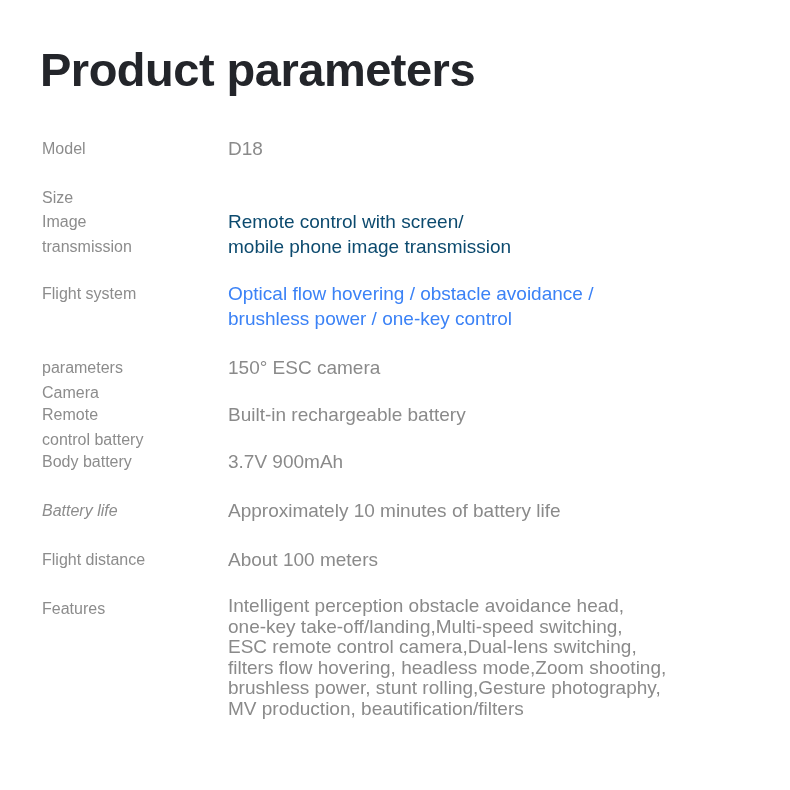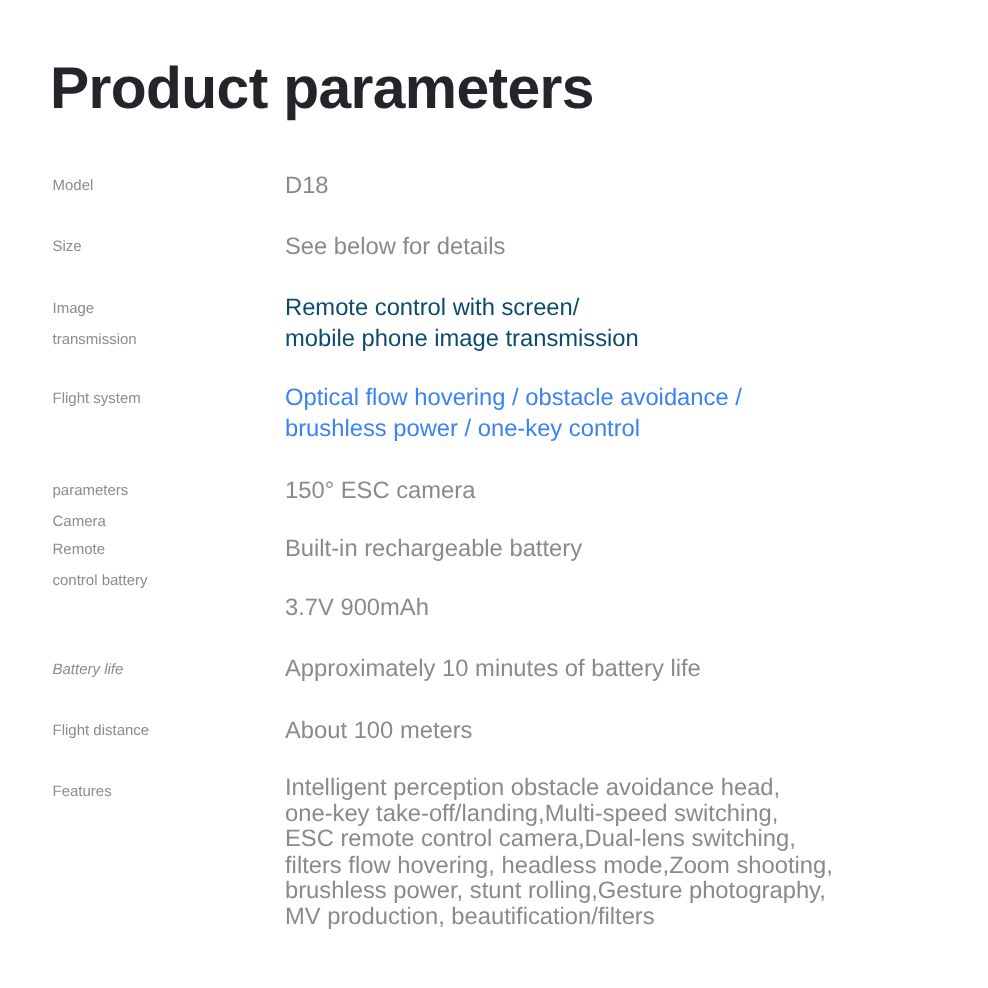--- a/index.html
+++ b/index.html
@@ -53,21 +53,21 @@
   }
   .spec-row.features-row {
     padding-bottom: 0;
   }
 
   .spec-label {
     position: absolute;
     left: 42px;
     top: 0;
     width: 170px;
-    font-size: 12px;
+    font-size: 16px;
     color: #8c8c8c;
     line-height: 25px;
     font-weight: normal;
   }
 
   .spec-value {
     margin-left: 228px;
     font-size: 19px;
     color: #8a8a8a;
     line-height: 25px;
@@ -96,23 +96,20 @@
   <div id="spec-list">
 
   <div class="spec-row">
         <div class="spec-label" style="color: rgb(140, 140, 140);">Model</div>
         <div class="spec-value" style="color: rgb(138, 138, 138);">
           <span class="vline">D18</span>
         </div>
       </div>
       <div class="spec-row">
         <div class="spec-label" style="color: rgb(140, 140, 140);">Size</div>
-        <div class="spec-value" style="color: rgb(138, 138, 138);">
-          <span class="vline">See below for details</span>
-        </div>
       </div>
       <div class="spec-row tight">
         <div class="spec-label" style="color: rgb(140, 140, 140);">
           <span class="vline" style="display: block;">Image</span>
           <span class="vline" style="display: block;">transmission</span>
         </div>
         <div class="spec-value" style="color: #0c4a6e;">
           <span class="vline">Remote control with screen/</span>
           <span class="vline">mobile phone image transmission</span>
         </div>
@@ -136,20 +133,21 @@
       <div class="spec-row tight">
         <div class="spec-label" style="color: rgb(140, 140, 140);">
           <span class="vline" style="display: block;">Remote</span>
           <span class="vline" style="display: block;">control battery</span>
         </div>
         <div class="spec-value" style="color: rgb(138, 138, 138);">
           <span class="vline">Built-in rechargeable battery</span>
         </div>
       </div>
       <div class="spec-row">
+        <div class="spec-label" style="color: rgb(140, 140, 140);">Body battery</div>
         <div class="spec-value" style="color: rgb(138, 138, 138);">
           <span class="vline">3.7V 900mAh</span>
         </div>
       </div>
       <div class="spec-row">
         <div class="spec-label" style="color: rgb(140, 140, 140); font-style: italic;">Battery life</div>
         <div class="spec-value" style="color: rgb(138, 138, 138);">
           <span class="vline">Approximately 10 minutes of battery life</span>
         </div>
       </div>

